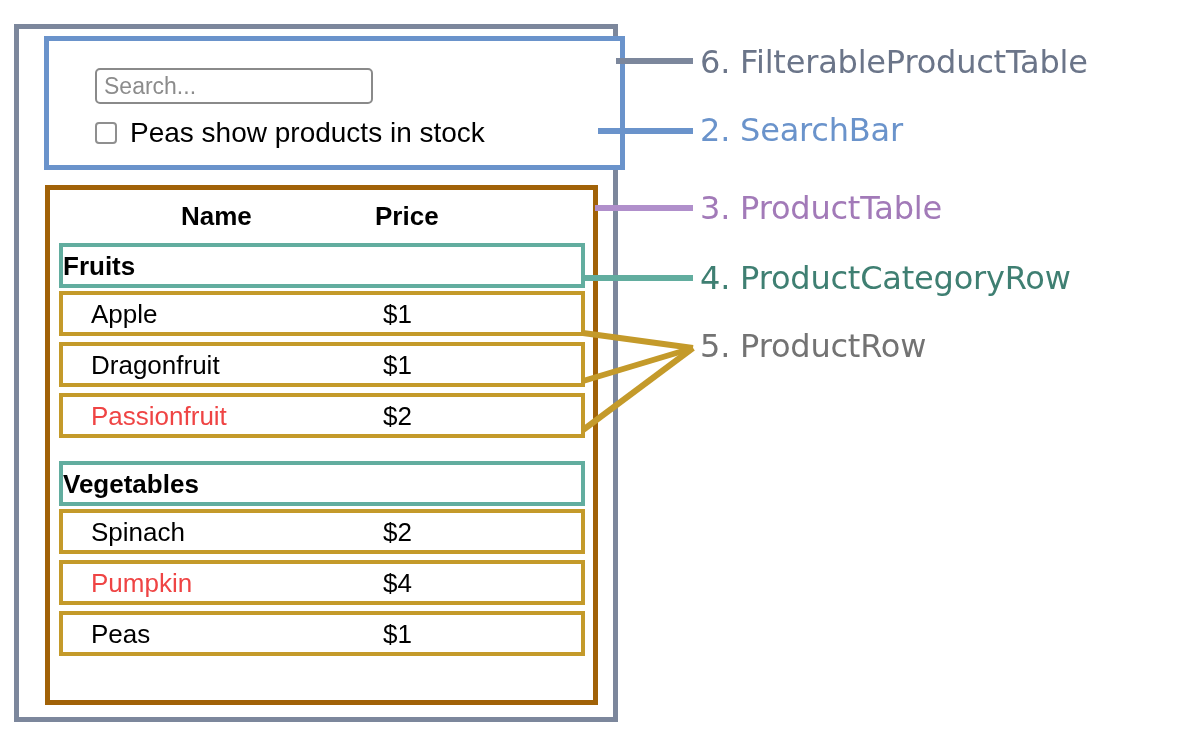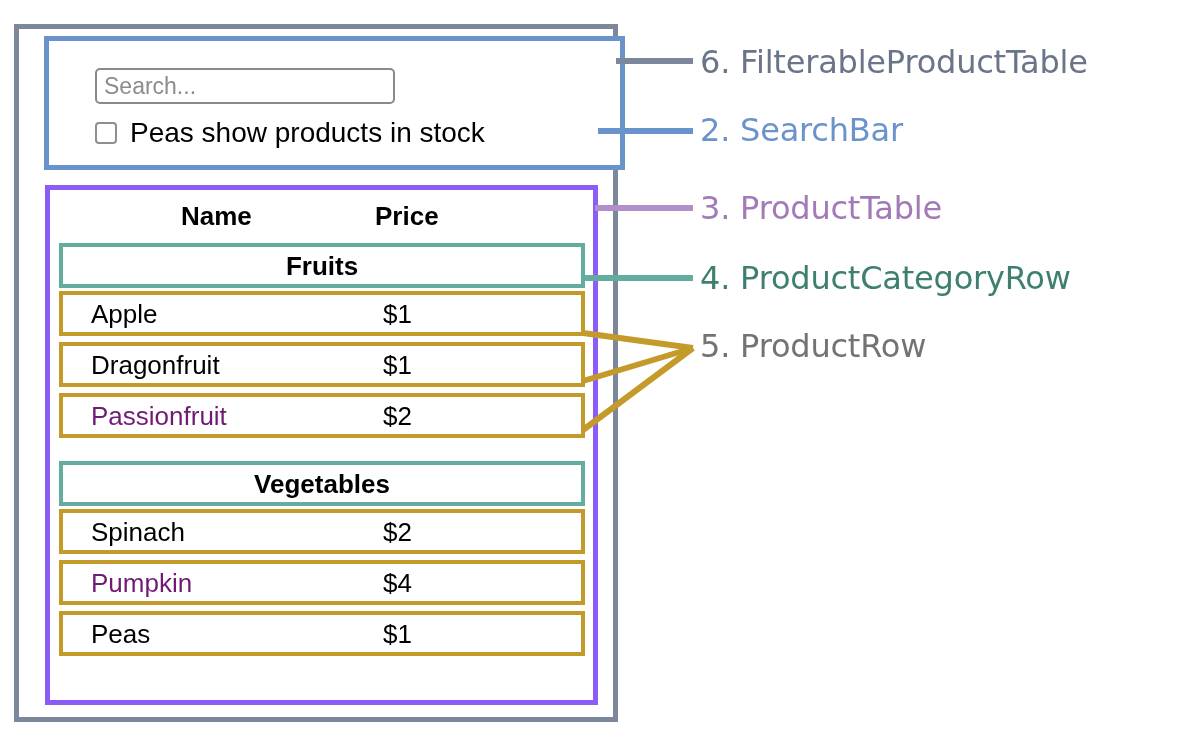--- a/index.html
+++ b/index.html
@@ -36,21 +36,21 @@
     height: 134px;
     border: 5px solid #6a93cb;
     box-sizing: border-box;
     background: #fff;
     z-index: 4;
   }
   #search-input {
     position: absolute;
     left: 46px;
     top: 27px;
-    width: 300px;
+    width: 278px;
     height: 36px;
     border: 2px solid #8a8a8a;
     border-radius: 5px;
     box-sizing: border-box;
     background: #fff;
     font-family: "Liberation Sans", sans-serif;
     font-size: 23px;
     color: #8c8c8c;
     padding: 0 7px;
     line-height: 32px;
@@ -82,21 +82,21 @@
     line-height: 1;
   }
 
   
   #producttable-box {
     position: absolute;
     left: 45px;
     top: 185px;
     width: 553px;
     height: 520px;
-    border: 5px solid #8b5cf6;
+    border: 5px solid #a16207;
     box-sizing: border-box;
     background: #fff;
     z-index: 3;
   }
 
   
   #table-head {
     position: absolute;
     left: 0;
     top: 9px;
@@ -123,21 +123,20 @@
   }
   .cat-row {
     position: relative;
     height: 45px;
     border: 4px solid #62ad9f;
     box-sizing: border-box;
     background: #fff;
     margin-bottom: 3px;
     display: flex;
     align-items: center;
-    justify-content: center;
   }
   .cat-row .cat-label {
     font-size: 26px;
     font-weight: bold;
     color: #000;
     line-height: 1;
   }
   .prod-row {
     position: relative;
     height: 45px;
@@ -157,21 +156,21 @@
   }
   .prod-row .p-price {
     position: absolute;
     left: 320px;
     top: 50%;
     transform: translateY(-50%);
     font-size: 26px;
     line-height: 1;
     color: #000;
   }
-  .prod-row.out-of-stock .p-name { color: #701a75; }
+  .prod-row.out-of-stock .p-name { color: #ef4444; }
   .group-gap { height: 17px; }
 
   
   #connectors {
     position: absolute;
     left: 0;
     top: 0;
     width: 1200px;
     height: 744px;
     z-index: 6;

